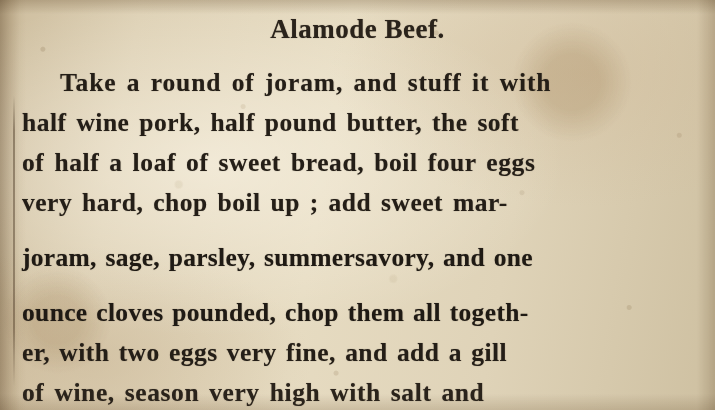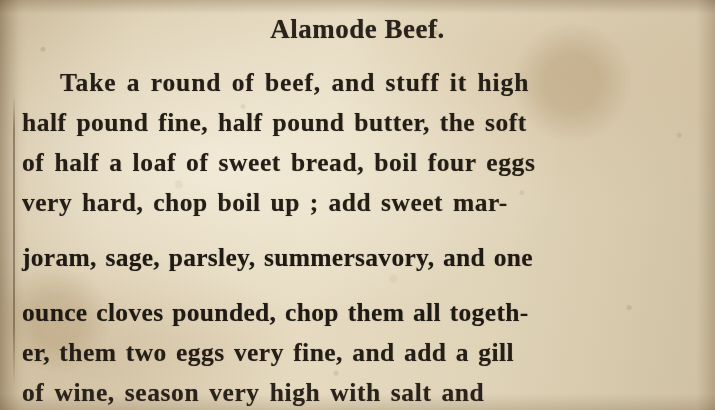--- a/index.html
+++ b/index.html
@@ -158,23 +158,23 @@
   <div class="gutter"></div>
   <div class="gutter-line"></div>
   <div class="top-edge"></div>
   <div class="right-edge"></div>
   <div class="bottom-edge"></div>
 
   <div class="content">
     <div class="recipe-title">Alamode Beef.</div>
 
     <div class="body-text">
-      <span class="line first">Take a round of beef, and stuff it high</span>
-      <span class="line l2">half pound fine, half pound butter, the soft</span>
+      <span class="line first">Take a round of joram, and stuff it with</span>
+      <span class="line l2">half wine pork, half pound butter, the soft</span>
       <span class="line l3">of half a loaf of sweet bread, boil four eggs</span>
       <span class="line l4">very hard, chop boil up ; add sweet mar-</span>
       <span class="line l5">joram, sage, parsley, summersavory, and one</span>
       <span class="line l6">ounce cloves pounded, chop them all togeth-</span>
-      <span class="line l7">er, them two eggs very fine, and add a gill</span>
+      <span class="line l7">er, with two eggs very fine, and add a gill</span>
       <span class="line l8">of wine, season very high with salt and</span>
     </div>
   </div>
 </div>
 
 </body></html>

